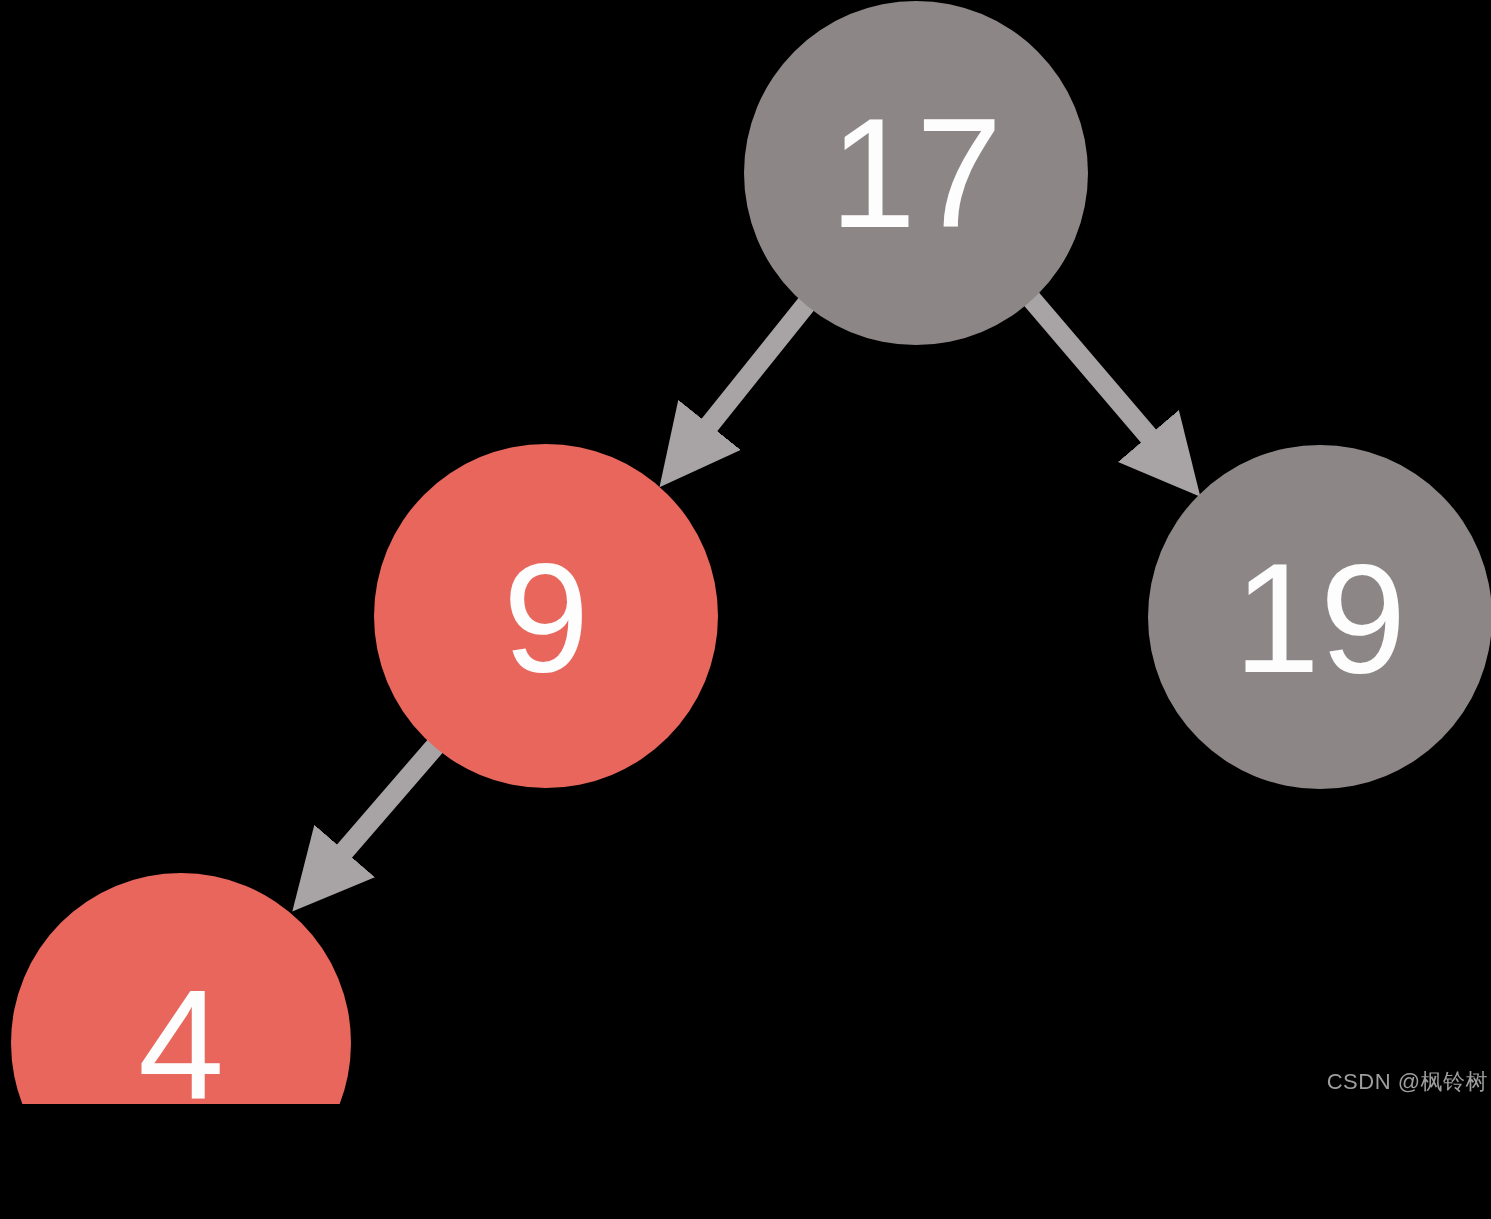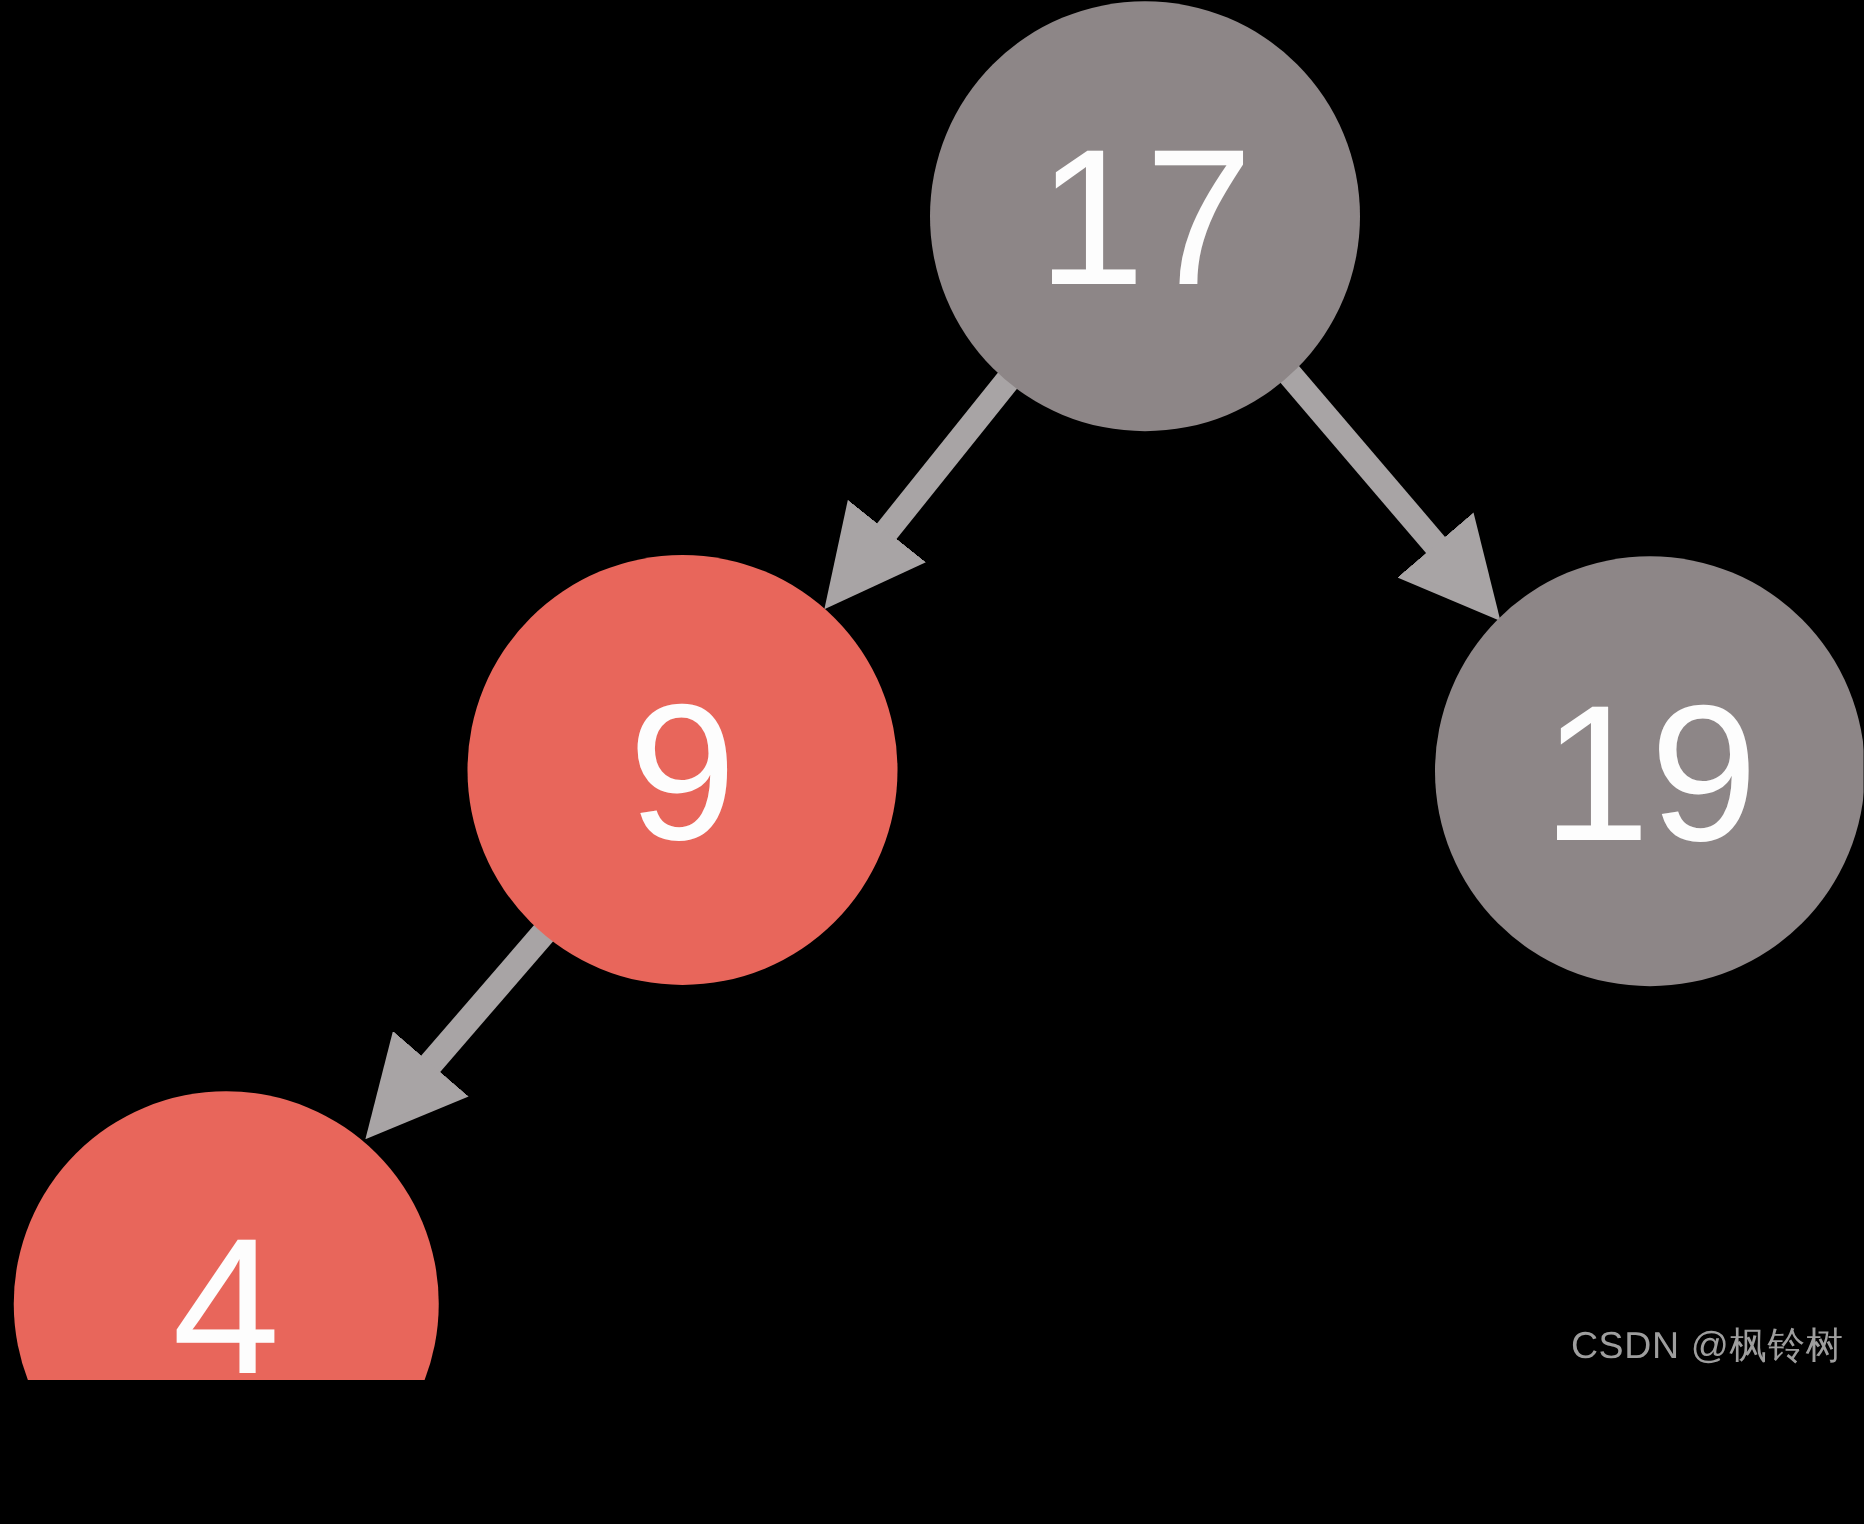--- a/index.html
+++ b/index.html
@@ -20,23 +20,23 @@
     left: 0;
     top: 0;
   }
   .node-label {
     font-family: "Liberation Sans", sans-serif;
     font-weight: 300;
     font-size: 155px;
   }
   .watermark {
     position: absolute;
-    right: 16px;
+    right: 3px;
     bottom: 7px;
-    font-size: 30px;
+    font-size: 22px;
     letter-spacing: 0.5px;
     color: #9e9e9e;
     font-family: "Liberation Sans", "DejaVu Sans", sans-serif;
   }
 </style>
 </head>
 <body>
 
 <div class="canvas">
   <svg width="1491" height="1219" viewBox="0 0 1491 1219">

